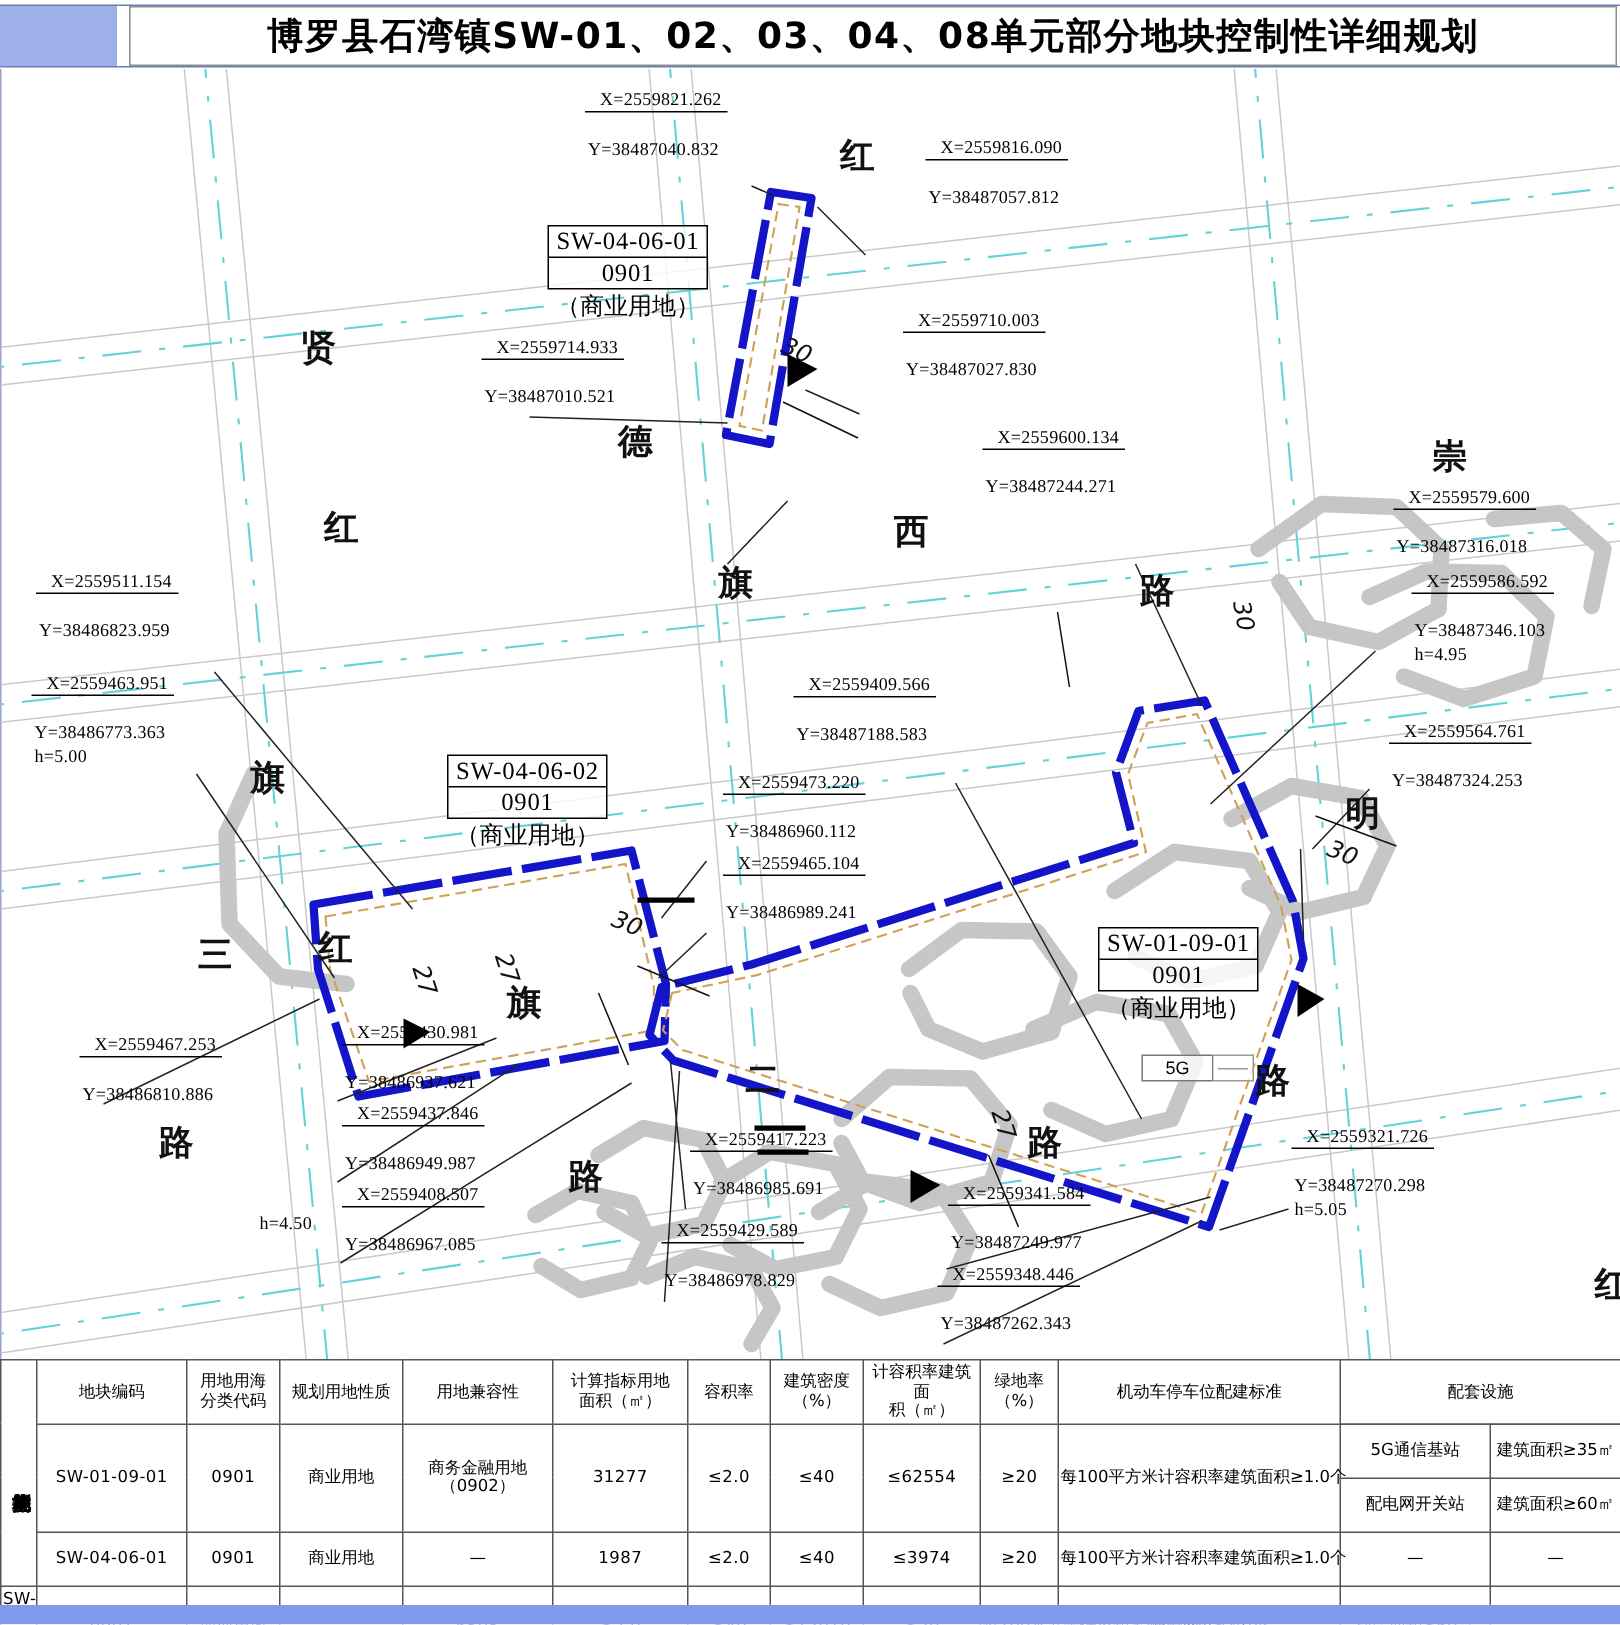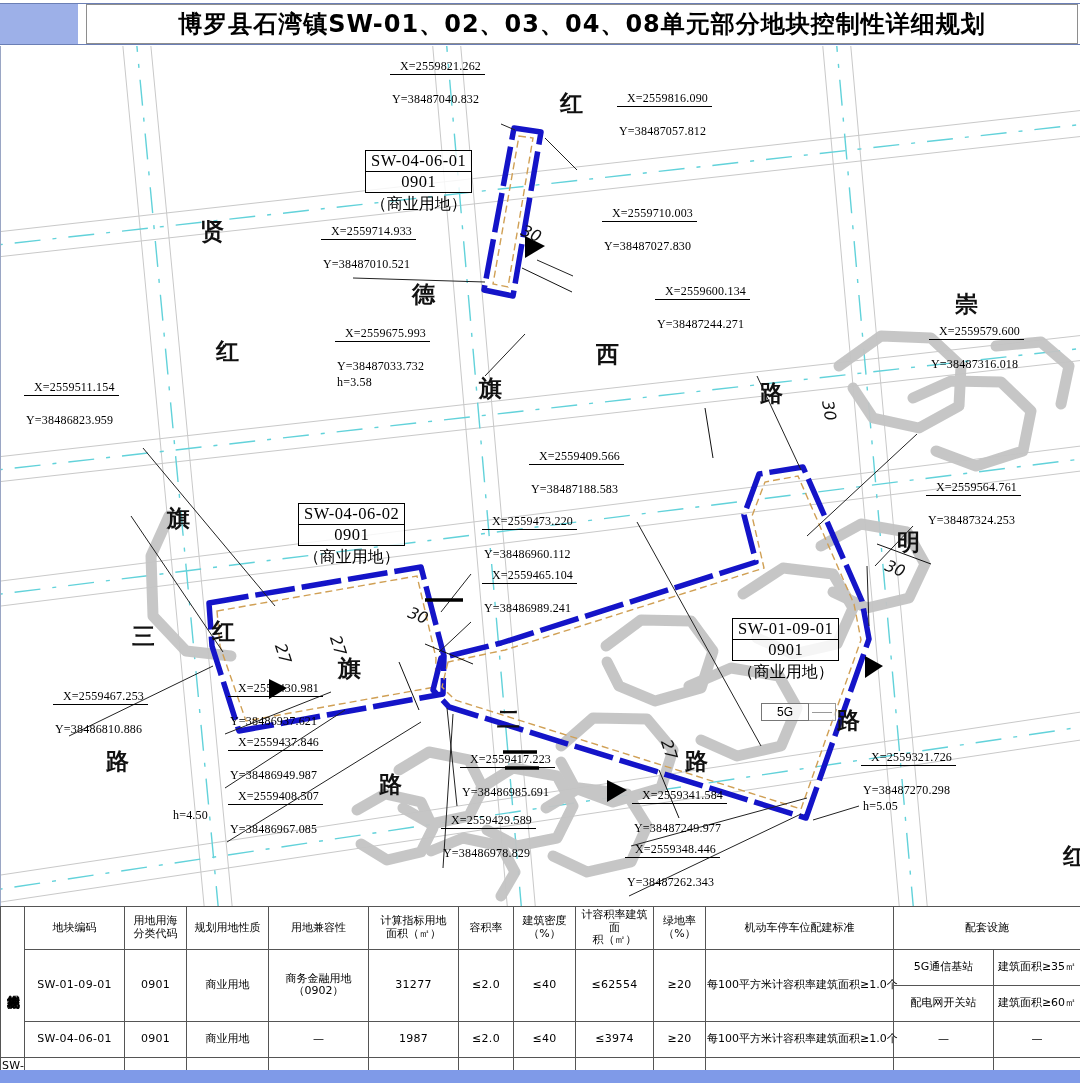--- a/index.html
+++ b/index.html
@@ -230,40 +230,45 @@
         <span class="y">Y=38487057.812</span>
       </div>
     <div class="coord" style="left:601px;top:159px;">
       <span class="x">X=2559710.003</span>
         <span class="y">Y=38487027.830</span>
       </div>
     <div class="coord" style="left:320px;top:177px;">
       <span class="x">X=2559714.933</span>
         <span class="y">Y=38487010.521</span>
       </div>
-    <div class="coord" style="left:334px;top:279px;">
-      <span class="x">X=2559675.993</span>
-        <span class="y">Y=38487033.732</span>
-      <span class="h">h=3.58</span>
-      </div>
     <div class="coord" style="left:654px;top:237px;">
       <span class="x">X=2559600.134</span>
         <span class="y">Y=38487244.271</span>
       </div>
     <div class="coord" style="left:928px;top:277px;">
       <span class="x">X=2559579.600</span>
         <span class="y">Y=38487316.018</span>
       </div>
+    <div class="coord" style="left:940px;top:333px;">
+      <span class="x">X=2559586.592</span>
+        <span class="y">Y=38487346.103</span>
+      <span class="h">h=4.95</span>
+      </div>
     <div class="coord" style="left:925px;top:433px;">
       <span class="x">X=2559564.761</span>
         <span class="y">Y=38487324.253</span>
       </div>
     <div class="coord" style="left:23px;top:333px;">
       <span class="x">X=2559511.154</span>
         <span class="y">Y=38486823.959</span>
+      </div>
+    <div class="coord" style="left:20px;top:401px;">
+      <span class="x">X=2559463.951</span>
+        <span class="y">Y=38486773.363</span>
+      <span class="h">h=5.00</span>
       </div>
     <div class="coord" style="left:528px;top:402px;">
       <span class="x">X=2559409.566</span>
         <span class="y">Y=38487188.583</span>
       </div>
     <div class="coord" style="left:481px;top:467px;">
       <span class="x">X=2559473.220</span>
         <span class="y">Y=38486960.112</span>
       </div>
     <div class="coord" style="left:481px;top:521px;">

